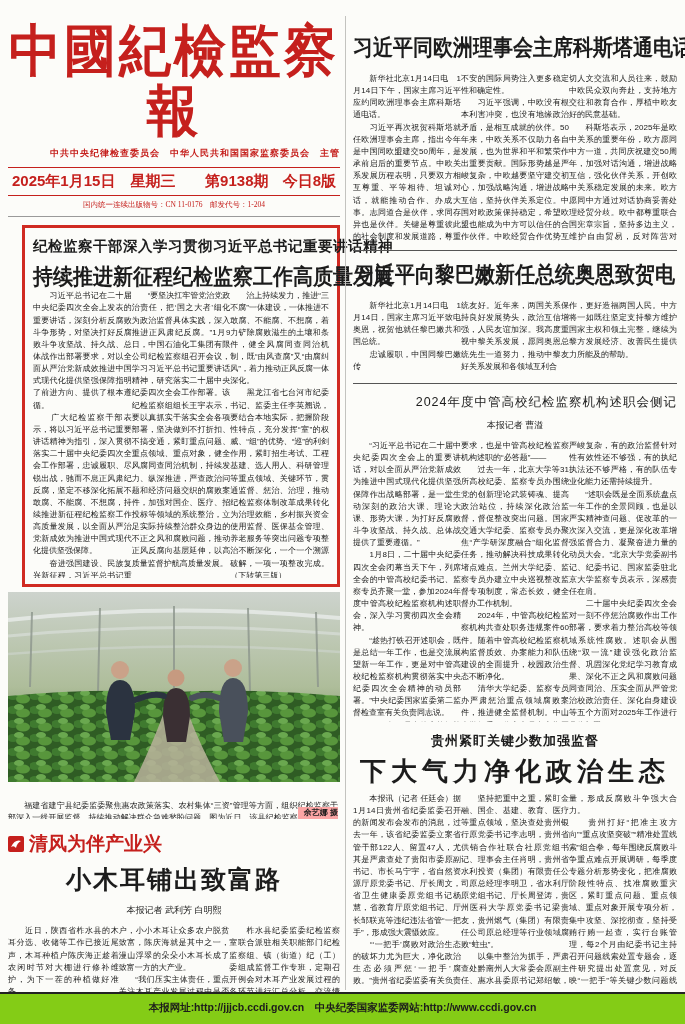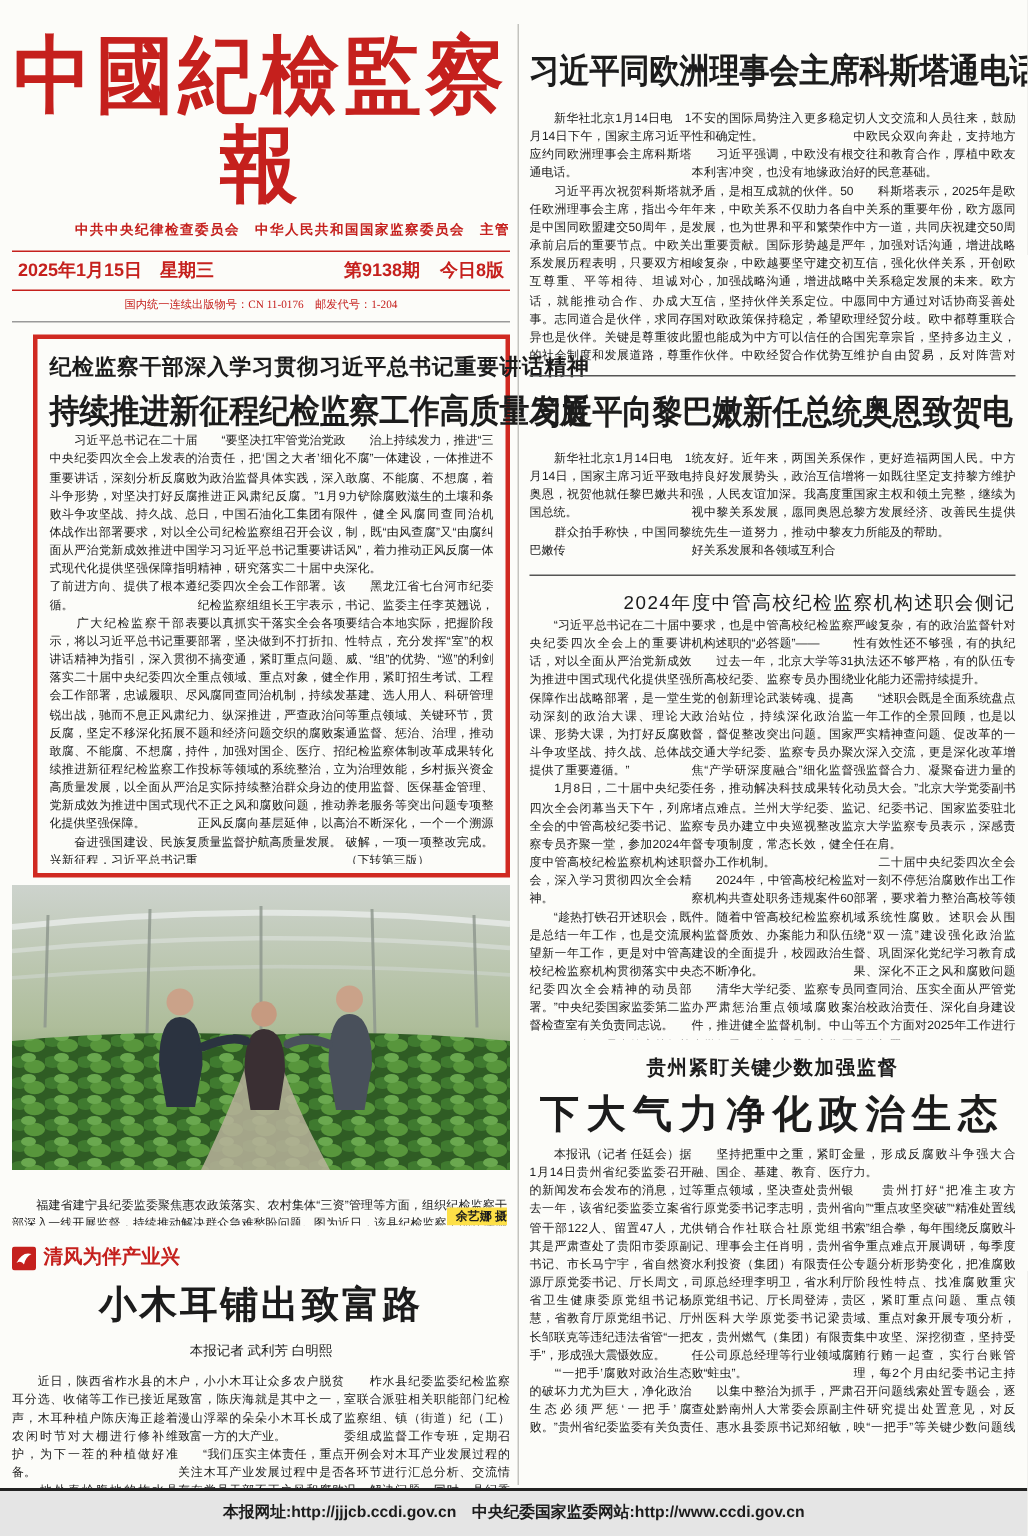--- a/index.html
+++ b/index.html
@@ -6,40 +6,40 @@
   .page{position:relative;width:685px;height:1024px;margin:0 auto;background:#fcfcf9;
         font-family:"Liberation Sans","DejaVu Sans",sans-serif;color:#1c1c1c;overflow:hidden;}
   
   .col-left{position:absolute;left:8px;top:2px;width:332px;}
   .mast-title{text-align:center;color:#c5201d;font-family:"Liberation Serif","DejaVu Serif",serif;
               font-weight:900;font-size:52px;line-height:1.05;letter-spacing:3px;padding-top:24px;
               transform:scaleY(1.08);}
   .mast-sup{margin-top:12px;text-align:right;color:#c5201d;font-size:9px;letter-spacing:1px;font-weight:bold;}
   .date-bar{margin-top:7px;border-top:1px solid #c5201d;border-bottom:1px solid #c5201d;
             display:flex;justify-content:space-between;align-items:flex-start;color:#c5201d;
-            font-size:12px;font-weight:bold;padding:4px 4px;}
+            font-size:15px;font-weight:bold;padding:4px 4px;}
   .date-right span{margin-left:10px;}
   .pub-line{margin-top:4px;text-align:center;color:#c5201d;font-size:7.5px;
             font-family:"Liberation Serif","DejaVu Serif",serif;}
   .mast-rule{margin-top:6px;border-bottom:1px solid #9a9a9a;}
   .lead-box{margin:8px 0 0 14px;border:3px solid #d02a22;padding:9px 8px 6px;background:#fcfcf9;}
   .lead-kicker{font-size:14.5px;font-weight:bold;text-align:center;letter-spacing:0.5px;white-space:nowrap;}
   .lead-headline{font-size:20px;font-weight:900;text-align:center;margin-top:7px;white-space:nowrap;
                  transform:scaleY(1.1);}
   .byline{font-size:9px;text-align:center;margin:8px 0 8px;color:#222;}
   .cols{display:flex;gap:0;}
   .cols .bodycol{flex:1;font-size:8px;line-height:1.52;text-align:justify;white-space:pre-line;
                  overflow:hidden;color:#202020;}
   .lead-box .bodycol{height:288px;}
   .photo{margin-top:5px;width:332px;height:190px;display:block;}
   .caption{position:relative;margin-top:5px;font-size:8px;line-height:1.55;text-align:justify;
            white-space:pre-line;padding-right:2px;height:32px;overflow:hidden;}
-  .credit{position:absolute;right:2px;bottom:0;background:#fde047;padding-left:6px;font-weight:bold;}
-  .col-label{margin-top:12px;display:flex;align-items:flex-end;gap:5px;color:#c5201d;
-             font-weight:bold;font-size:13px;font-family:"Liberation Serif","DejaVu Serif",serif;}
+  .credit{position:absolute;right:2px;bottom:0;background:#fca5a5;padding-left:6px;font-weight:bold;}
+  .col-label{margin-top:12px;display:flex;align-items:center;gap:5px;color:#c5201d;
+             font-weight:bold;font-size:19px;font-family:"Liberation Serif","DejaVu Serif",serif;}
   .col-logo{width:16px;height:16px;flex:0 0 16px;}
   .small-headline{font-family:"Liberation Serif","DejaVu Serif",serif;font-size:25px;font-weight:900;
                   text-align:center;margin-top:6px;letter-spacing:2px;}
   .left-bottom .bodycol{height:116px;}
   
   .v-div{position:absolute;left:345px;top:16px;height:974px;width:1px;background:#c3c3bf;}
   
   .col-right{position:absolute;left:353px;top:0;width:324px;}
   .head-sans{font-size:20px;font-weight:900;text-align:center;white-space:nowrap;transform:scaleY(1.12);
              letter-spacing:0px;}
@@ -49,21 +49,21 @@
   .cols.mt{margin-top:12px;}
   .hrule{border:0;border-top:1px solid #555;margin:9px 0 10px;}
   .big-serif{font-family:"Liberation Serif","DejaVu Serif",serif;font-weight:900;text-align:center;}
   .art-c-title{font-size:26px;letter-spacing:14px;text-indent:14px;margin-top:2px;}
   .art-c-sub{font-size:12.5px;font-weight:normal;text-align:right;margin-top:9px;letter-spacing:1px;}
   .art-c .bodycol{height:282px;}
   .art-d-kicker{font-size:13px;font-weight:bold;text-align:center;margin-top:10px;letter-spacing:1px;}
   .art-d-head{font-size:26px;letter-spacing:5px;margin-top:4px;}
   .art-d .bodycol{height:192px;margin-top:4px;}
   
-  .footer{position:absolute;left:0;right:0;bottom:0;border-top:2px solid #222;background:#e5e5e5;
+  .footer{position:absolute;left:0;right:0;bottom:0;border-top:2px solid #222;background:#84cc16;
           text-align:center;font-weight:bold;font-size:10.5px;padding:7px 0 9px;}
 </style>
 </head>
 <body>
 
 <div class="page">
 
   <div class="col-left">
 
     <div>
@@ -177,30 +177,31 @@
 　　双方还就乌克兰危机交换了意见。习近平阐述了中方劝和促谈的原则立场。</div>
       </div>
     </div>
 
     <hr class="hrule">
 
     <div class="art-b">
       <div class="head-sans">习近平向黎巴嫩新任总统奥恩致贺电</div>
       <div class="cols mt">
         <div class="bodycol">　　新华社北京1月14日电　1月14日，国家主席习近平致电奥恩，祝贺他就任黎巴嫩共和国总统。
-　　群众拍手称快，中国同黎巴嫩传</div>
+　　忠诚履职，中国同黎巴嫩传</div>
         <div class="bodycol">统友好。近年来，两国关系保持良好发展势头，政治互信增强，人民友谊加深。我高度重视中黎关系发展，愿同奥恩总统先生一道努力，推动中黎友好关系发展和各领域互利合</div>
         <div class="bodycol">作，更好造福两国人民。中方将一如既往坚定支持黎方维护国家主权和领土完整，继续为黎方发展经济、改善民生提供力所能及的帮助。</div>
       </div>
     </div>
 
     <hr class="hrule">
 
     <div class="art-c">
       <div class="art-c-sub">2024年度中管高校纪检监察机构述职会侧记</div>
+      <div class="byline">本报记者 曹溢</div>
       <div class="cols">
         <div class="bodycol">　　“习近平总书记在二十届中央纪委四次全会上的重要讲话，对以全面从严治党新成效为推进中国式现代化提供坚强保障作出战略部署，是一堂生动深刻的政治大课、理论大课、形势大课，为打好反腐败斗争攻坚战、持久战、总体战提供了重要遵循。”
 　　1月8日，二十届中央纪委四次全会闭幕当天下午，列席全会的中管高校纪委书记、监察专员齐聚一堂，参加2024年度中管高校纪检监察机构述职会，深入学习贯彻四次全会精神。
 　　“趁热打铁召开述职会，既是总结一年工作，也是交流展望新一年工作，更是对中管高校纪检监察机构贯彻落实中央纪委四次全会精神的动员部署。”中央纪委国家监委第二监督检查室有关负责同志说。
 　　2024年，是中管高校纪检监察机构深入贯彻党的二十届三中全会、二十届中央纪委三次全会和全国教育大会精神，忠诚履职尽责、</div>
         <div class="bodycol">要求，也是中管高校纪检监察机构述职的“必答题”——
 　　过去一年，北京大学等31所高校纪委、监察专员办围绕党的创新理论武装铸魂、提高政治站位，持续深化政治监督，督促整改突出问题。国家交通大学纪委、监察专员办聚焦“产学研深度融合”细化监督任务，推动解决科技成果转化堵点难点。兰州大学纪委、监察专员办建立中央巡视整改监督专项制度，常态长效，健全督办工作机制。
 　　2024年，中管高校纪检监察机构共查处职务违规案件60件。随着中管高校纪检监察机构监督质效、办案能力和队伍建设的全面提升，校园政治生态不断净化。
 　　清华大学纪委、监察专员办严肃惩治重点领域腐败案件，推进健全监督机制。中山大学纪委、监察专员办定期召开廉政研判会，有效运用</div>
         <div class="bodycol">严峻复杂，有的政治监督针对性有效性还不够强，有的执纪执法还不够严格，有的队伍专业化能力还需持续提升。

